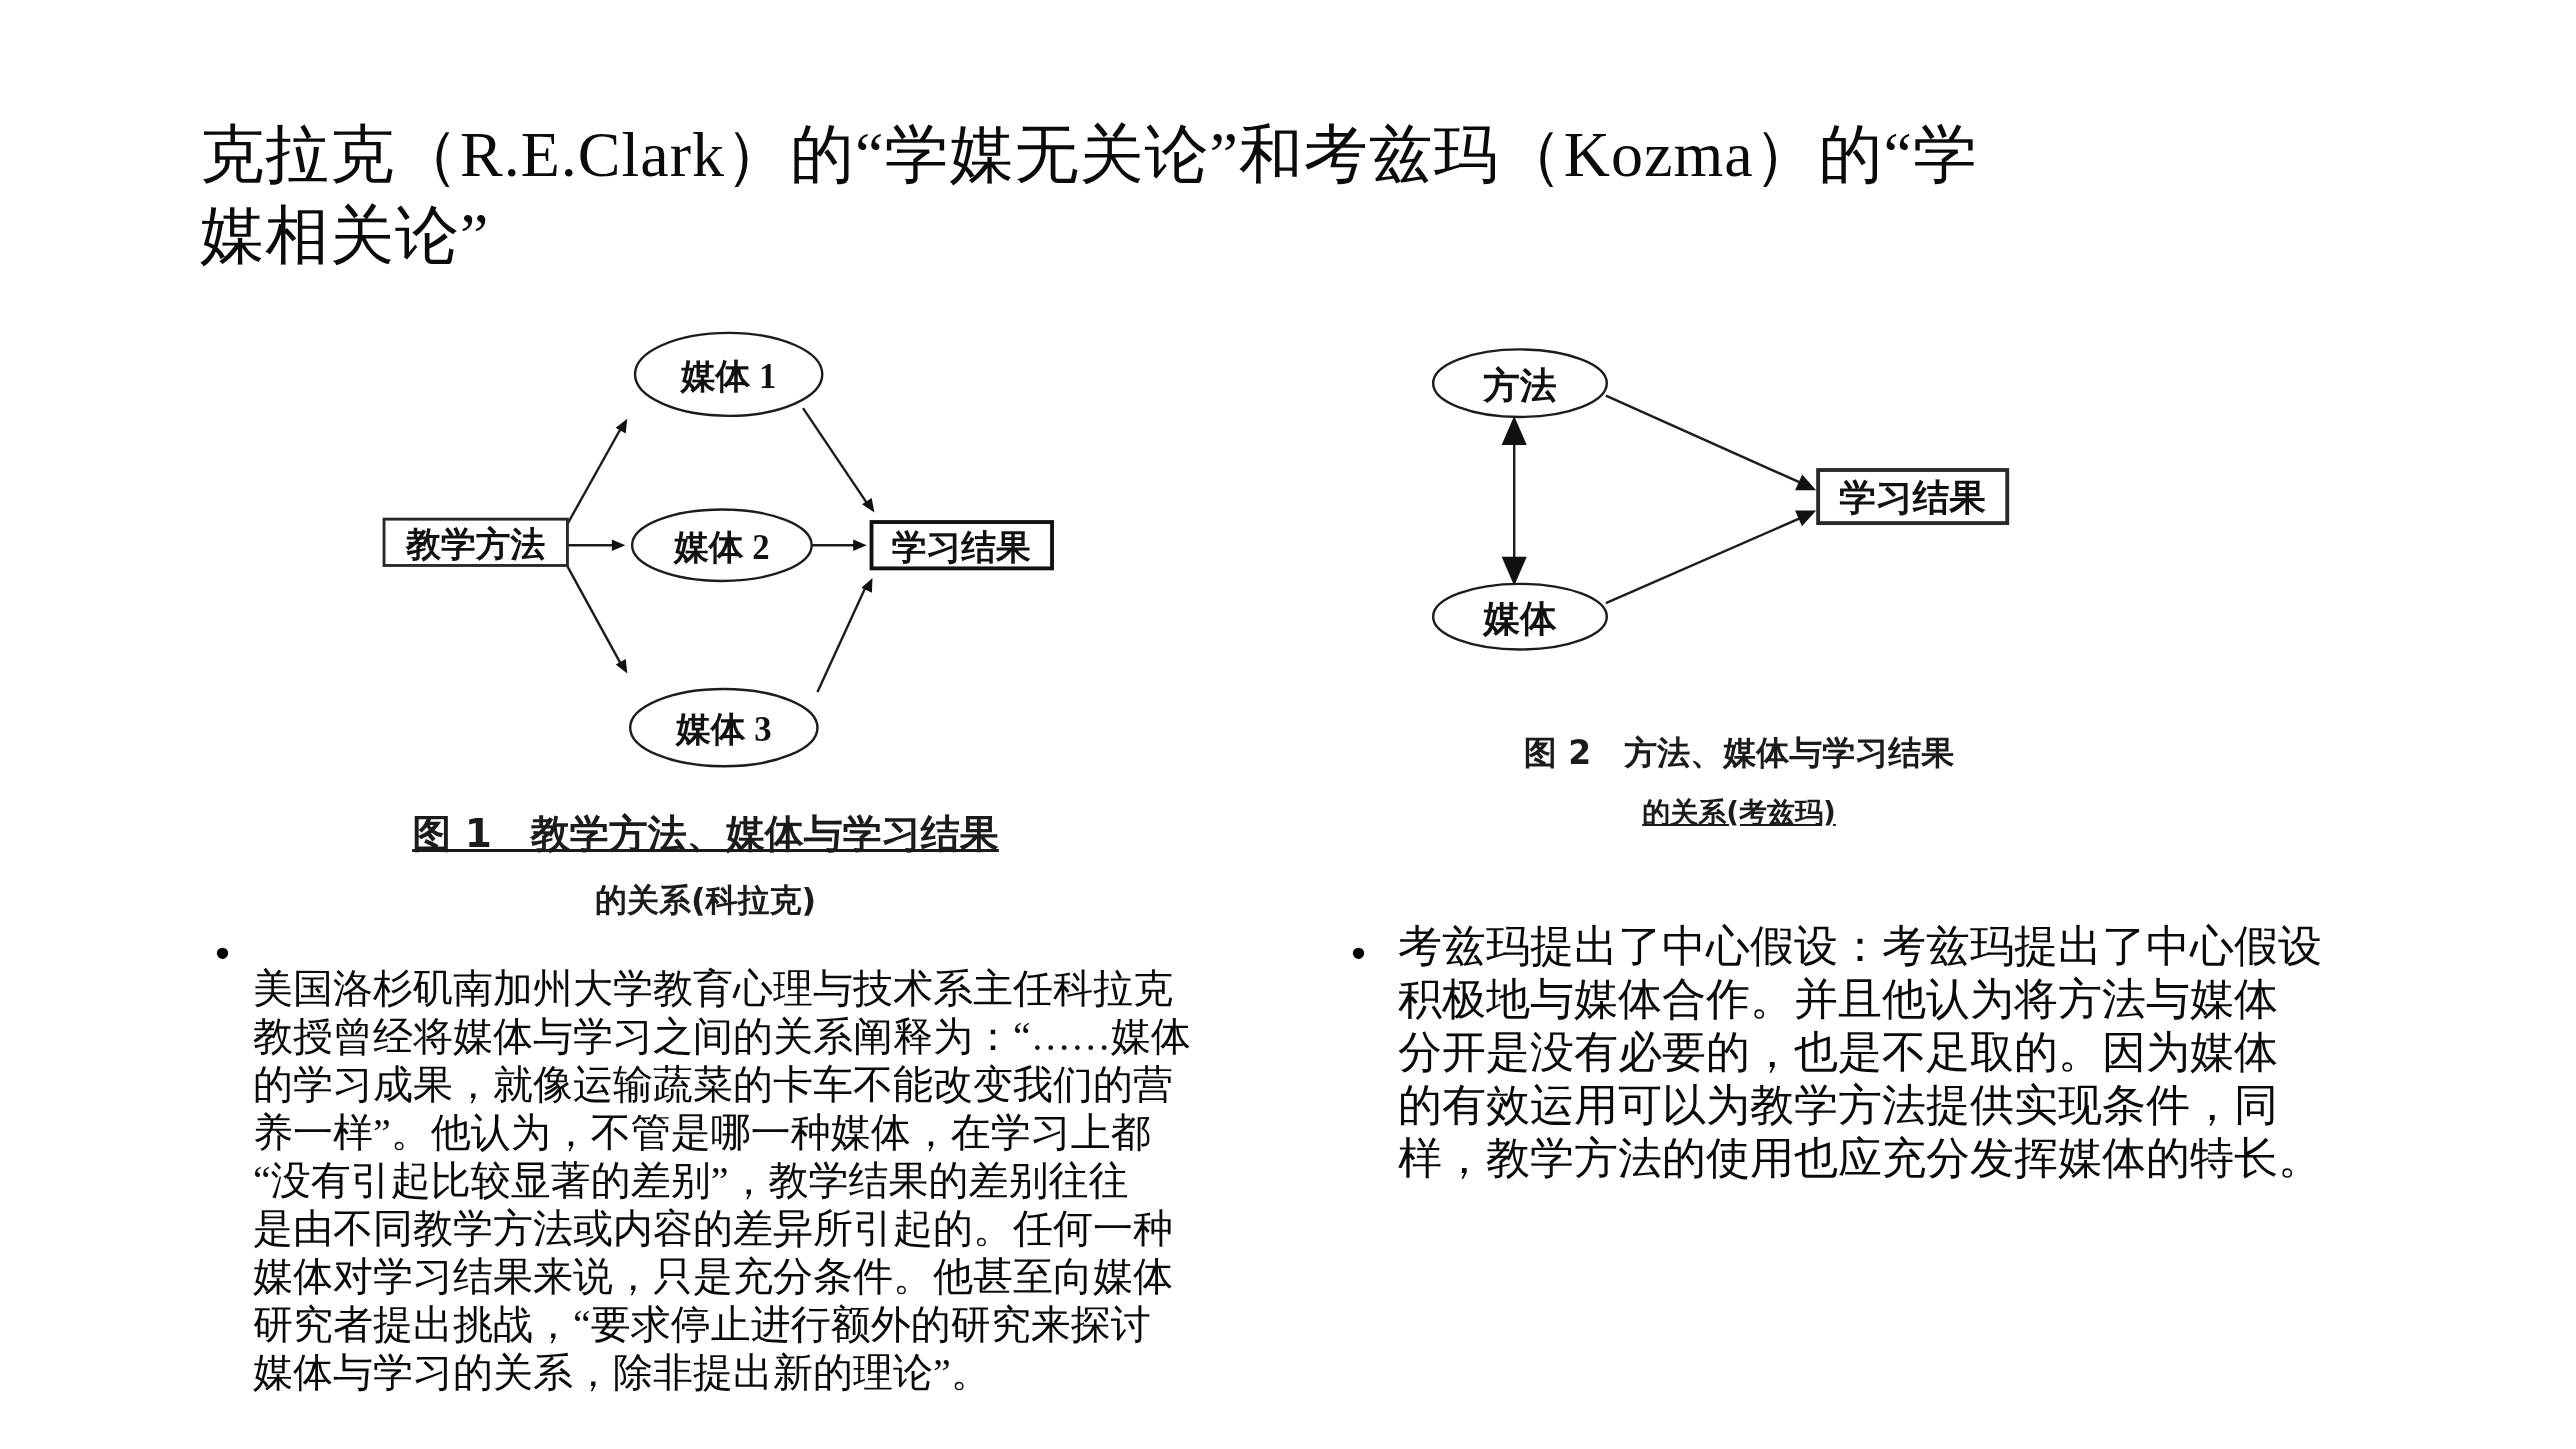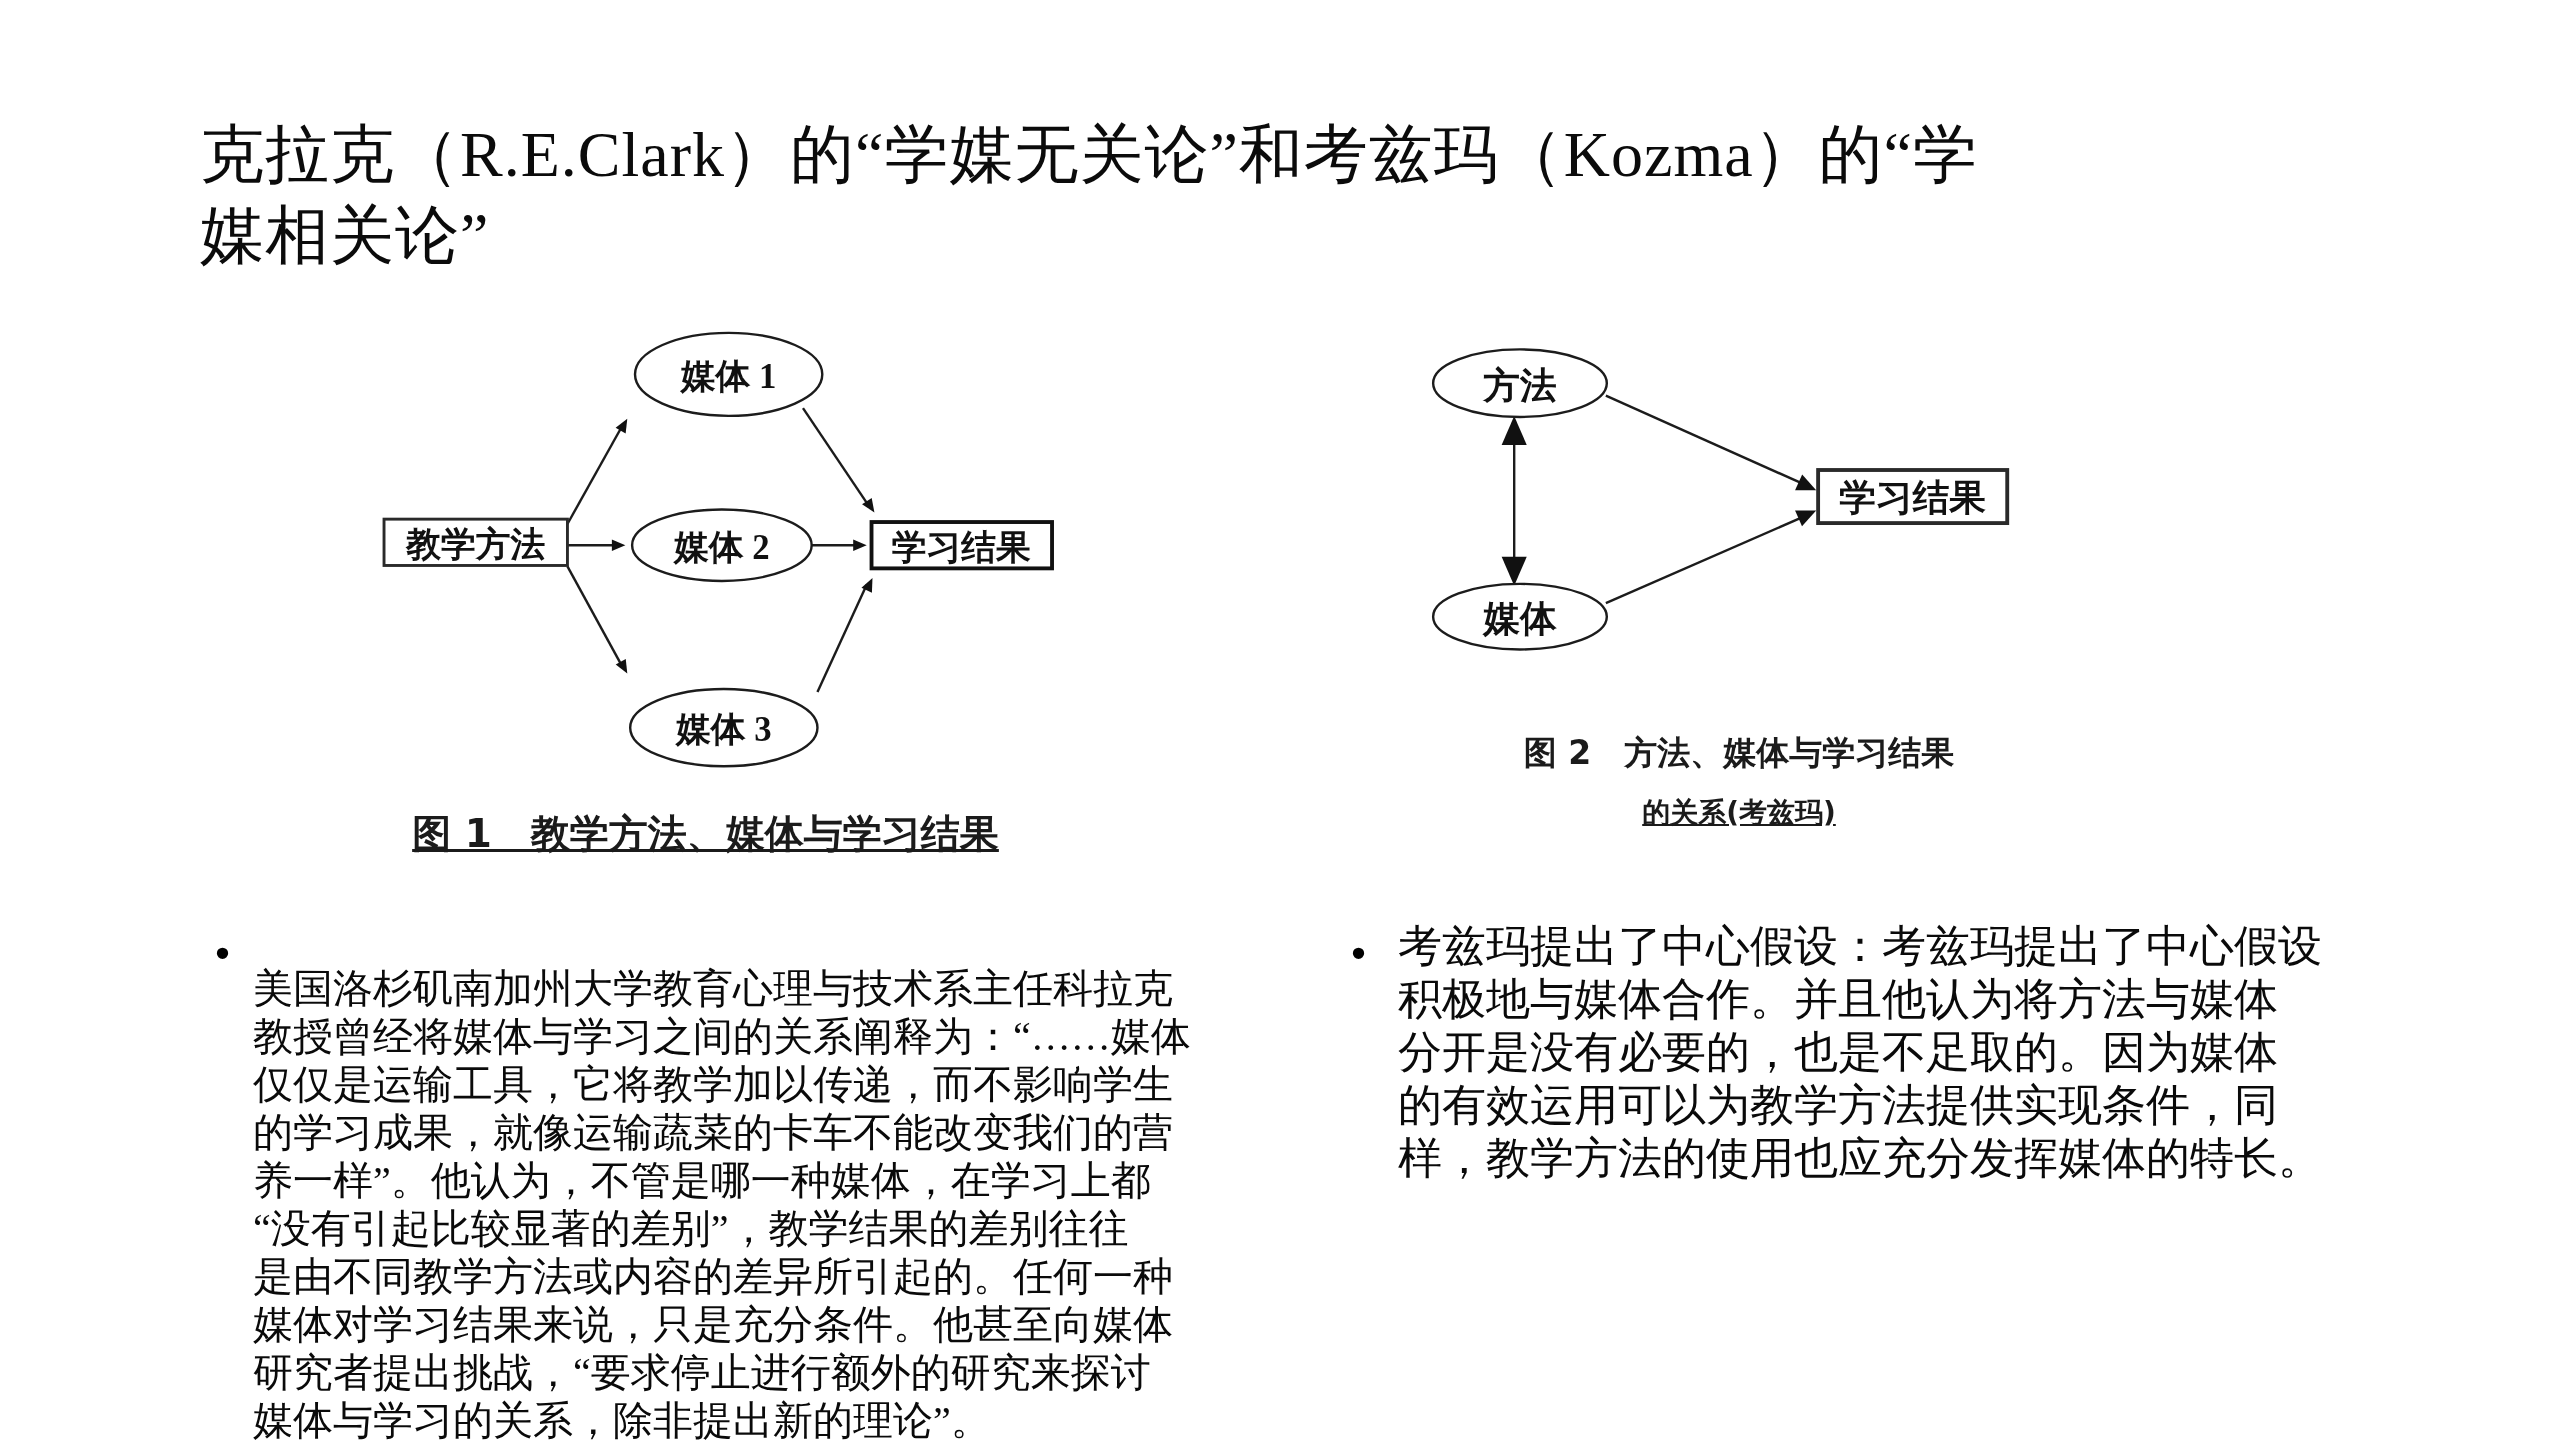--- a/index.html
+++ b/index.html
@@ -79,20 +79,21 @@
 
     <text x="123" y="233" font-size="36" font-weight="bold" text-anchor="middle" dominant-baseline="central">教学方法</text>
     <text x="385" y="59" font-size="36" font-weight="bold" text-anchor="middle" dominant-baseline="central">媒体 1</text>
     <text x="378" y="236" font-size="36" font-weight="bold" text-anchor="middle" dominant-baseline="central">媒体 2</text>
     <text x="380" y="425" font-size="36" font-weight="bold" text-anchor="middle" dominant-baseline="central">媒体 3</text>
     <text x="626" y="236" font-size="36" font-weight="bold" text-anchor="middle" dominant-baseline="central">学习结果</text>
   </svg>
 
   <div class="fig-caption fig1-cap" style="top:817px;">
     <div class="cap-l1">图 1　教学方法、媒体与学习结果</div>
+    <div class="cap-l2">的关系(科拉克)</div>
   </div>
 
   <svg class="fig-svg" style="left:1430px;top:333px;" width="618" height="357" viewBox="0 0 640 370">
     <g stroke="#1c1c1c" stroke-width="2.5">
       <line x1="87" y1="108" x2="87" y2="240"></line>
       <line x1="182" y1="65" x2="390" y2="158"></line>
       <line x1="182" y1="280" x2="390" y2="189"></line>
     </g>
     <g fill="#111">
       <polygon points="87,86 74,116 100,116"></polygon>
@@ -110,21 +111,20 @@
 
   <div class="fig-caption fig2-cap" style="top:736px;">
     <div class="cap-l1">图 2　方法、媒体与学习结果</div>
     <div class="cap-l2">的关系(考兹玛)</div>
   </div>
 
   <span class="bullet-dot" style="left:211px;top:935px;">•</span>
   <div class="bullet-text bullet-left">
     <div class="bl">美国洛杉矶南加州大学教育心理与技术系主任科拉克</div>
     <div class="bl">教授曾经将媒体与学习之间的关系阐释为：“……媒体</div>
-    <div class="bl">仅仅是运输工具，它将教学加以传递，而不影响学生</div>
     <div class="bl">的学习成果，就像运输蔬菜的卡车不能改变我们的营</div>
     <div class="bl">养一样”。他认为，不管是哪一种媒体，在学习上都</div>
     <div class="bl">“没有引起比较显著的差别”，教学结果的差别往往</div>
     <div class="bl">是由不同教学方法或内容的差异所引起的。任何一种</div>
     <div class="bl">媒体对学习结果来说，只是充分条件。他甚至向媒体</div>
     <div class="bl">研究者提出挑战，“要求停止进行额外的研究来探讨</div>
     <div class="bl">媒体与学习的关系，除非提出新的理论”。</div>
   </div>
 
   <span class="bullet-dot" style="left:1347px;top:935px;">•</span>

